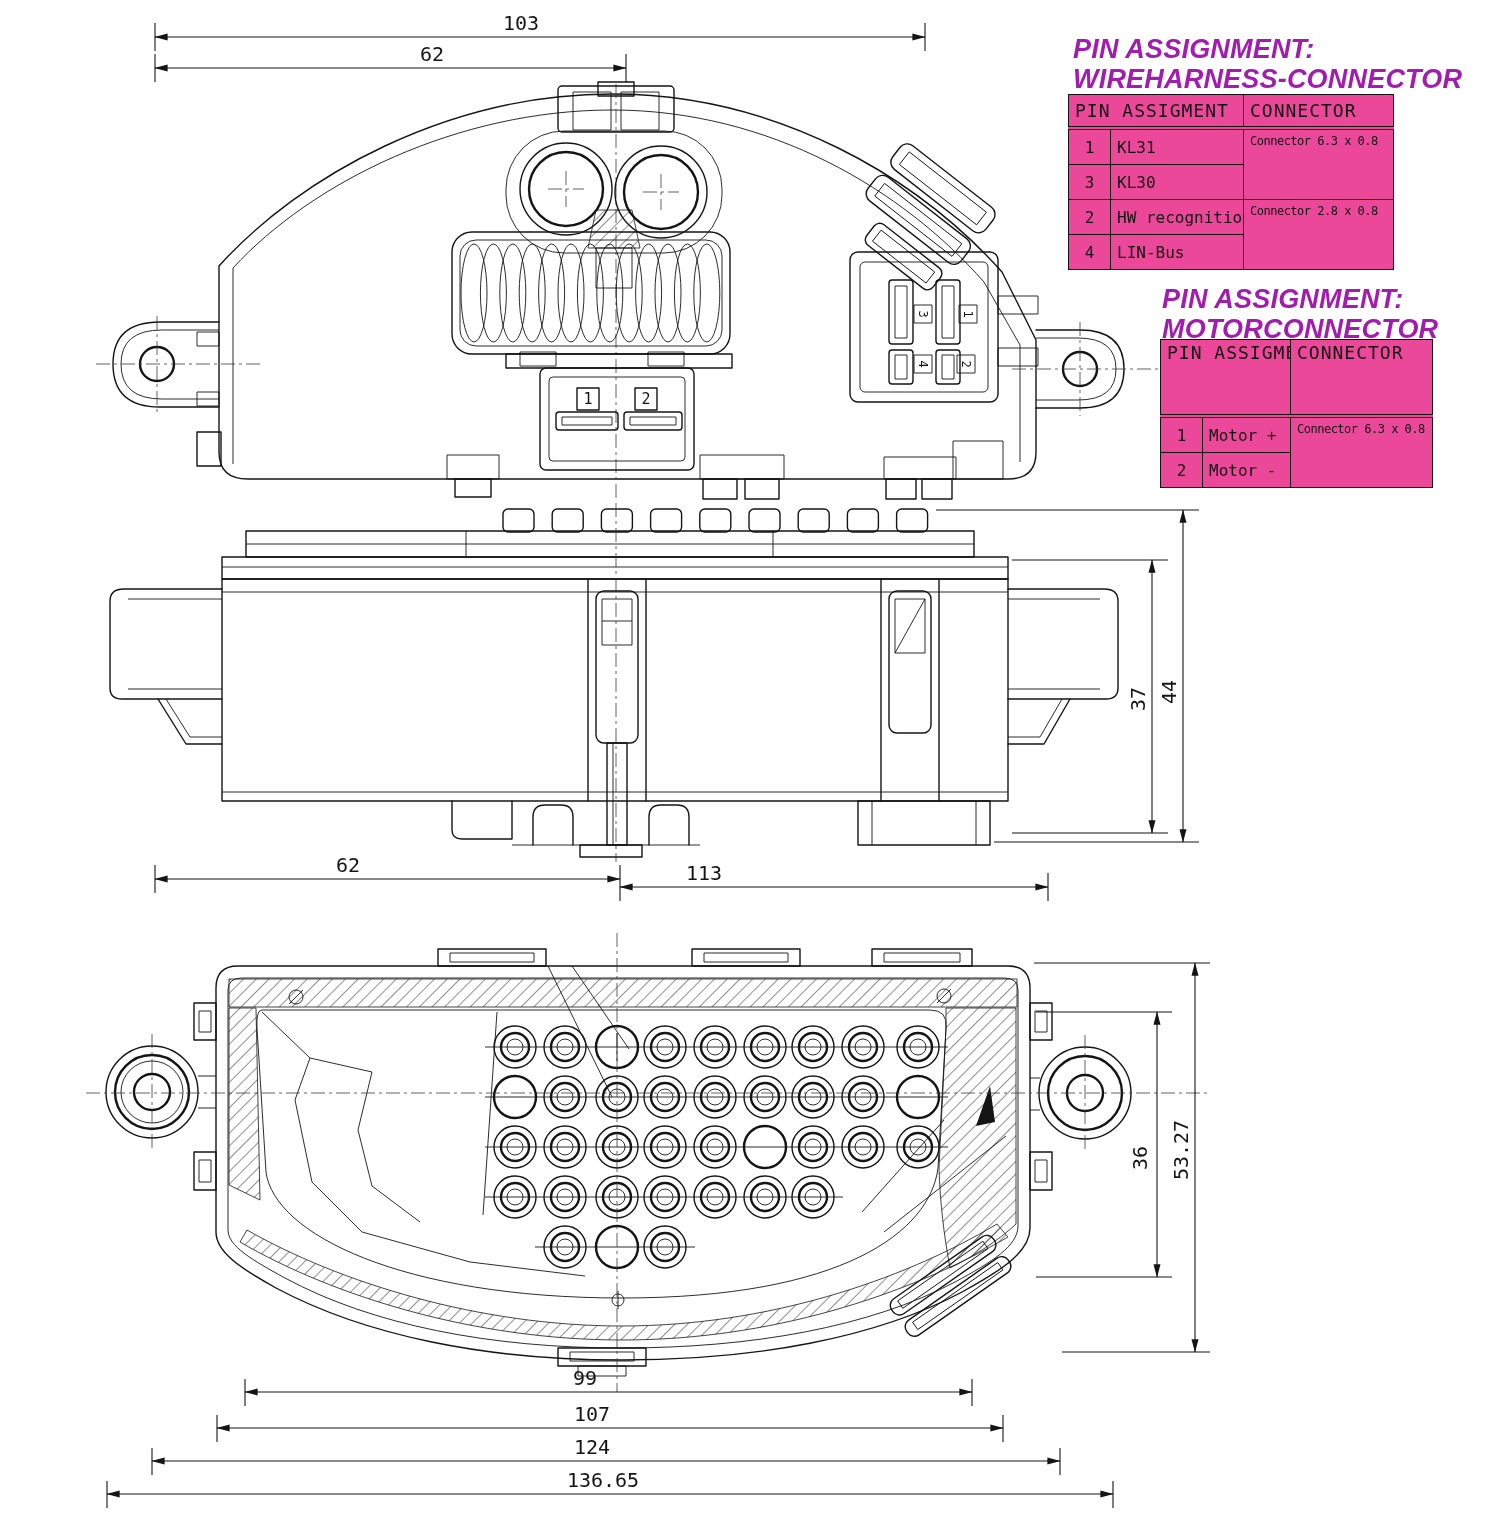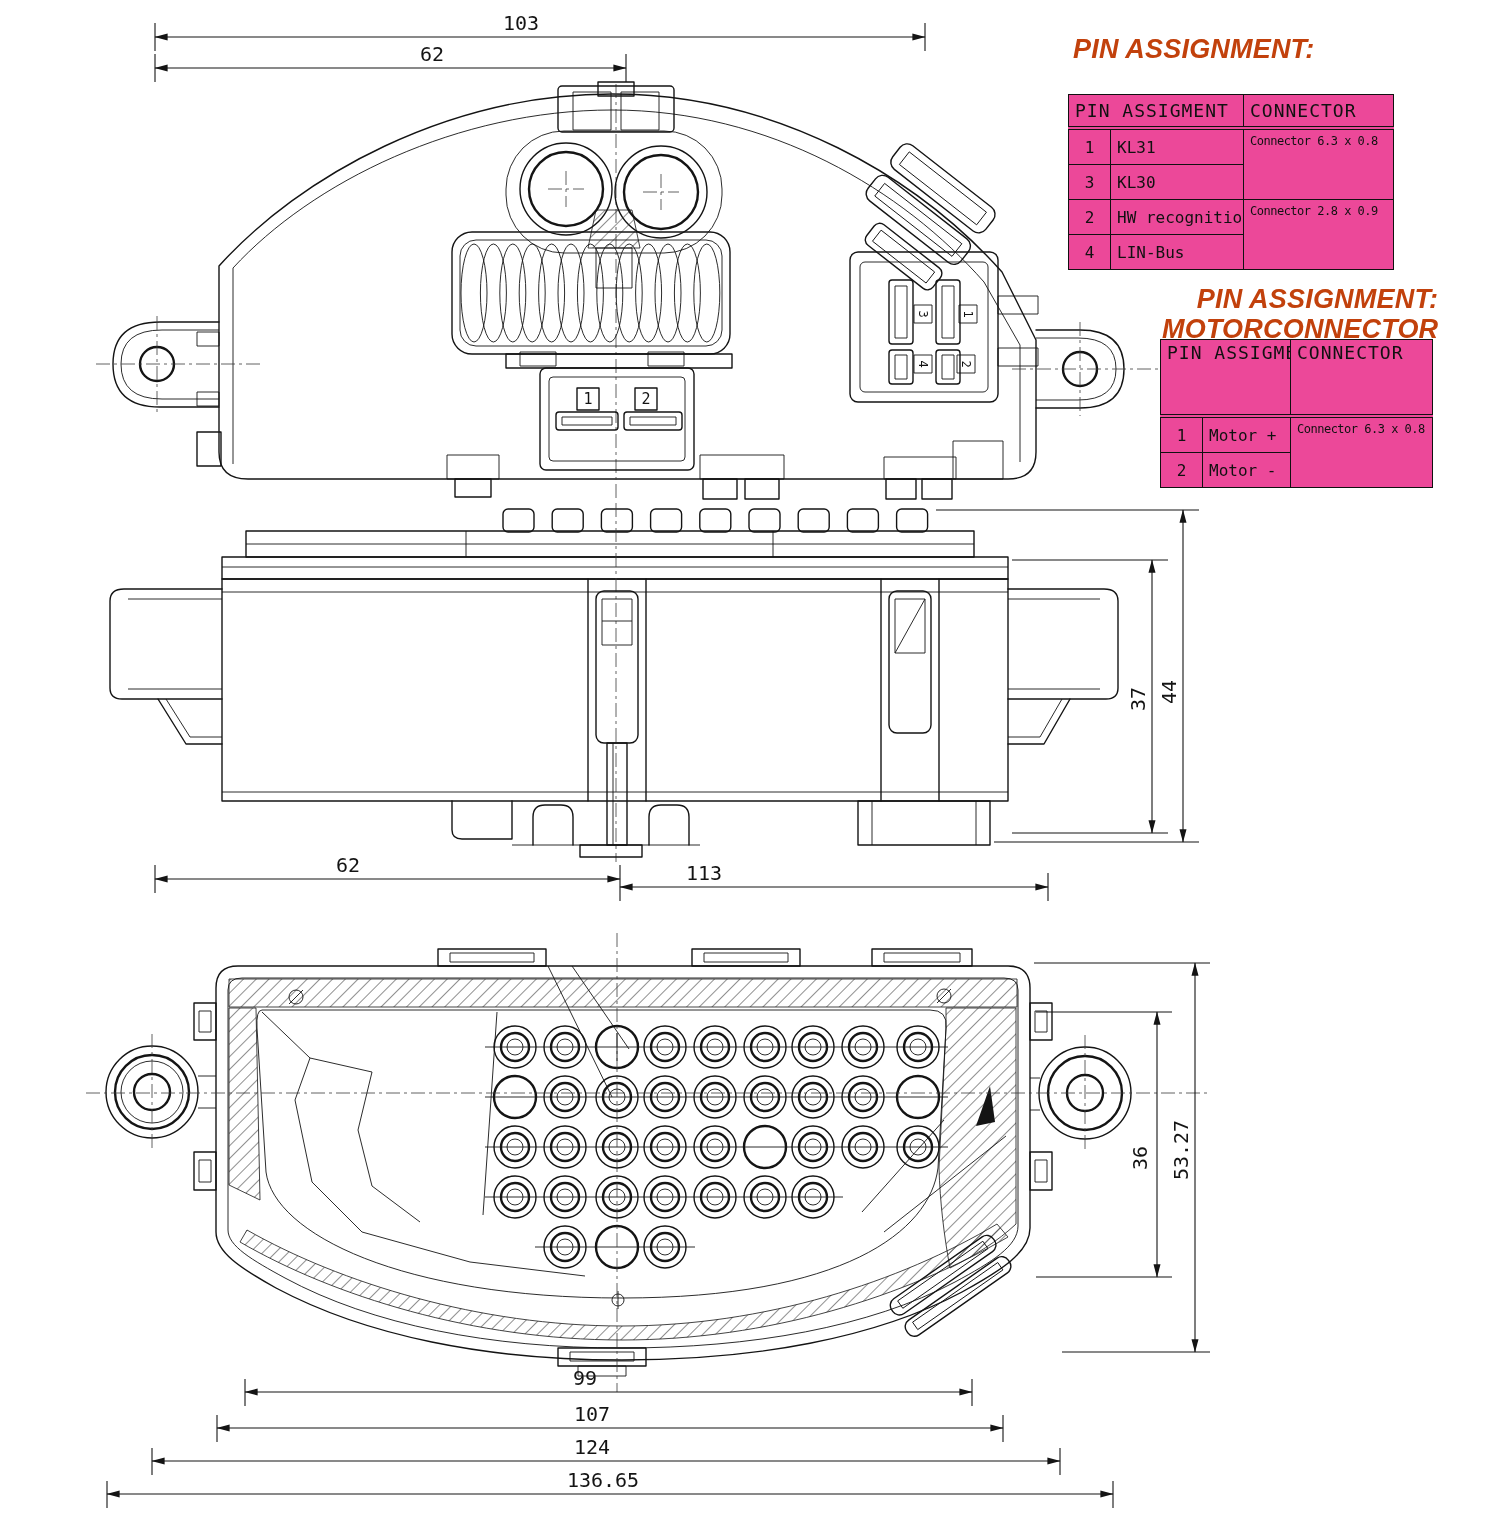--- a/index.html
+++ b/index.html
@@ -11,21 +11,21 @@
   .lt{fill:none;stroke:#141414;stroke-width:0.9;stroke-linejoin:round;}
   .lb{fill:none;stroke:#141414;stroke-width:2.4;}
   .cl{fill:none;stroke:#3a3a3a;stroke-width:0.8;stroke-dasharray:14 4 3 4;}
   .dim{fill:none;stroke:#141414;stroke-width:1.1;}
   .dimt{font:20px "DejaVu Sans Mono",monospace;fill:#141414;text-anchor:middle;}
   .pint{font:15px "DejaVu Sans Mono",monospace;fill:#141414;text-anchor:middle;}
   .pints{font:12px "DejaVu Sans Mono",monospace;fill:#141414;text-anchor:middle;}
   .hatchf{fill:url(#hatch);stroke:#141414;stroke-width:0.8;}
   
   .title{position:absolute;font-family:"Liberation Sans",sans-serif;font-style:italic;
-         font-weight:800;font-size:27px;line-height:1.12;color:#c2410c;letter-spacing:.2px;text-align:right;}
+         font-weight:800;font-size:27px;line-height:1.12;color:#a21caf;letter-spacing:.2px;}
   
   .tbl{position:absolute;border-collapse:collapse;background:#ec4899;table-layout:fixed;color:#111;}
   .tbl td{border:1.5px solid #111;font:16px "DejaVu Sans Mono",monospace;padding:2px 6px;
           height:30px;white-space:nowrap;overflow:hidden;}
   .tbl tr.hdr td{font-size:18px;letter-spacing:1px;border-bottom:4px double #111;height:27px;}
   .tbl tr.hdr2 td{height:70px;vertical-align:top;}
   .tbl td.c{text-align:center;padding:2px 2px;}
   .tbl td.small{font-size:12px;vertical-align:top;padding-top:4px;letter-spacing:-0.5px;}
 </style>
 </head>
@@ -573,20 +573,21 @@
   <g>
     <line class="dim" x1="107" y1="1481" x2="107" y2="1508"></line>
         <line class="dim" x1="1113" y1="1481" x2="1113" y2="1508"></line>
     <line class="dim" x1="107" y1="1494" x2="1113" y2="1494" marker-start="url(#arr)" marker-end="url(#arr)"></line>
     <text class="dimt" x="603" y="1487">136.65</text>
   </g>
 </svg>
 
 <div class="title" style="left:1073px;top:34px;">
   <div>PIN ASSIGNMENT:</div>
+  <div>WIREHARNESS-CONNECTOR</div>
 </div>
 
 <table class="tbl" style="left:1068px;top:94px;width:326px;">
   <colgroup>
         <col style="width:42px">
         <col style="width:133px">
         <col>
       </colgroup>
   <tbody>
         <tr class="hdr">
@@ -598,21 +599,21 @@
     <td>KL31</td>
     <td rowspan="2" class="small">Connector 6.3 x 0.8</td>
   </tr>
   <tr>
     <td class="c">3</td>
     <td>KL30</td>
   </tr>
   <tr>
     <td class="c">2</td>
     <td>HW recognition</td>
-    <td rowspan="2" class="small">Connector 2.8 x 0.9</td>
+    <td rowspan="2" class="small">Connector 2.8 x 0.8</td>
   </tr>
   <tr>
     <td class="c">4</td>
     <td>LIN-Bus</td>
   </tr>
 </tbody>
     </table>
 
 <div class="title" style="left:1162px;top:284px;">
   <div>PIN ASSIGNMENT:</div>

